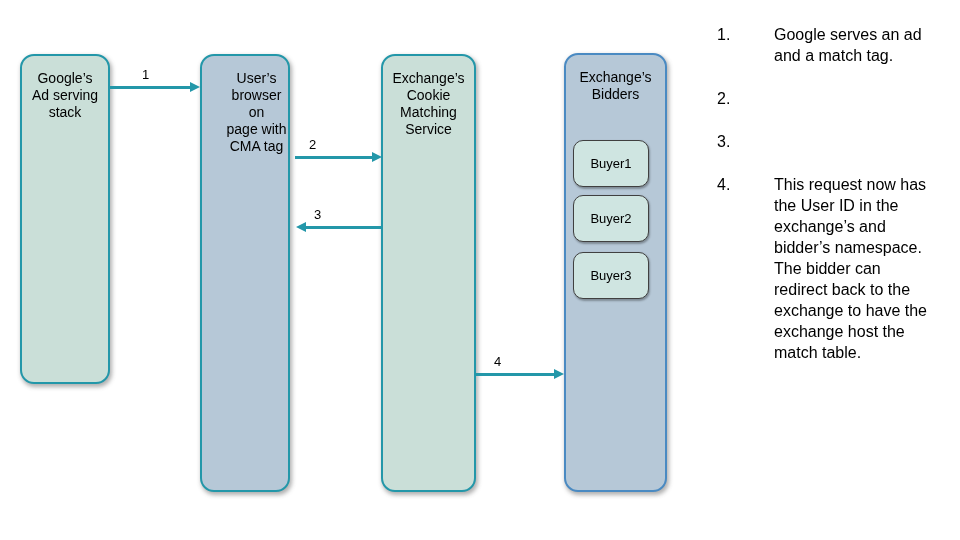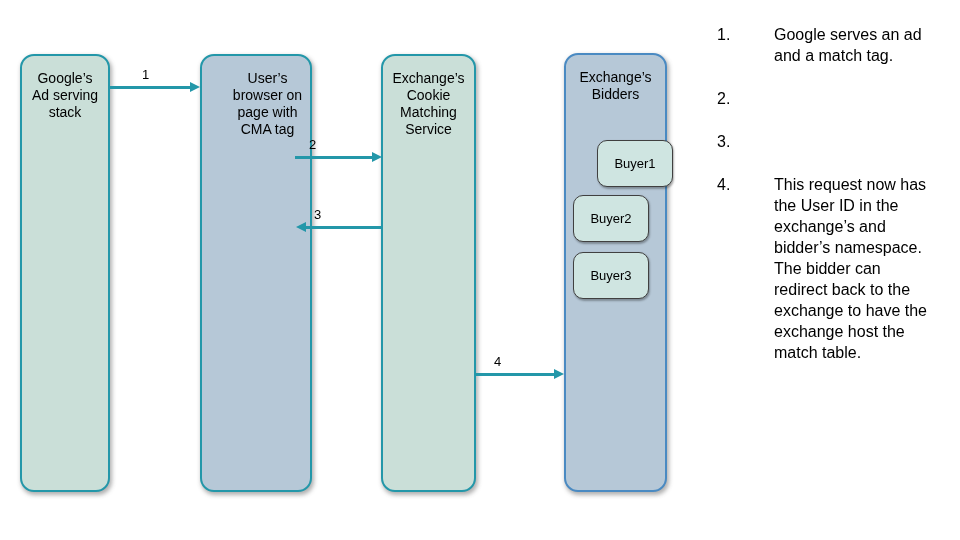--- a/index.html
+++ b/index.html
@@ -73,44 +73,44 @@
     line-height: 21px;
   }
   .step-num { width: 41px; flex: 0 0 41px; }
   .step-text { white-space: pre-line; margin-left: 16px; }
 </style>
 </head>
 <body>
 
 <div id="canvas">
 
-  <div class="node green" style="left:20px; top:54px; width:90px; height:438px;">
+  <div class="node green" style="left:20px; top:54px; width:90px; height:330px;">
     <div class="node-label">Google’s
 Ad serving
 stack</div>
   </div>
 
-  <div class="node blue" style="left:200px; top:54px; width:112px; height:438px;padding-left:23px;">
+  <div class="node blue" style="left:200px; top:54px; width:90px; height:438px;padding-left:23px;">
     <div class="node-label">User’s
 browser on
 page with
 CMA tag</div>
   </div>
 
   <div class="node green" style="left:381px; top:54px; width:95px; height:438px;">
     <div class="node-label">Exchange’s
 Cookie
 Matching
 Service</div>
   </div>
 
   <div class="node blue blue-border" style="left:564px; top:53px; width:103px; height:439px;">
     <div class="node-label">Exchange’s
 Bidders</div>
-    <div class="buyer" style="top:85px;margin-left:24px;">
+    <div class="buyer" style="top:85px;">
       <span>Buyer1</span>
     </div>
     <div class="buyer" style="top:140px;justify-content:center;">
       <span>Buyer2</span>
     </div>
     <div class="buyer" style="top:197px;">
       <span>Buyer3</span>
     </div>
   </div>
 

